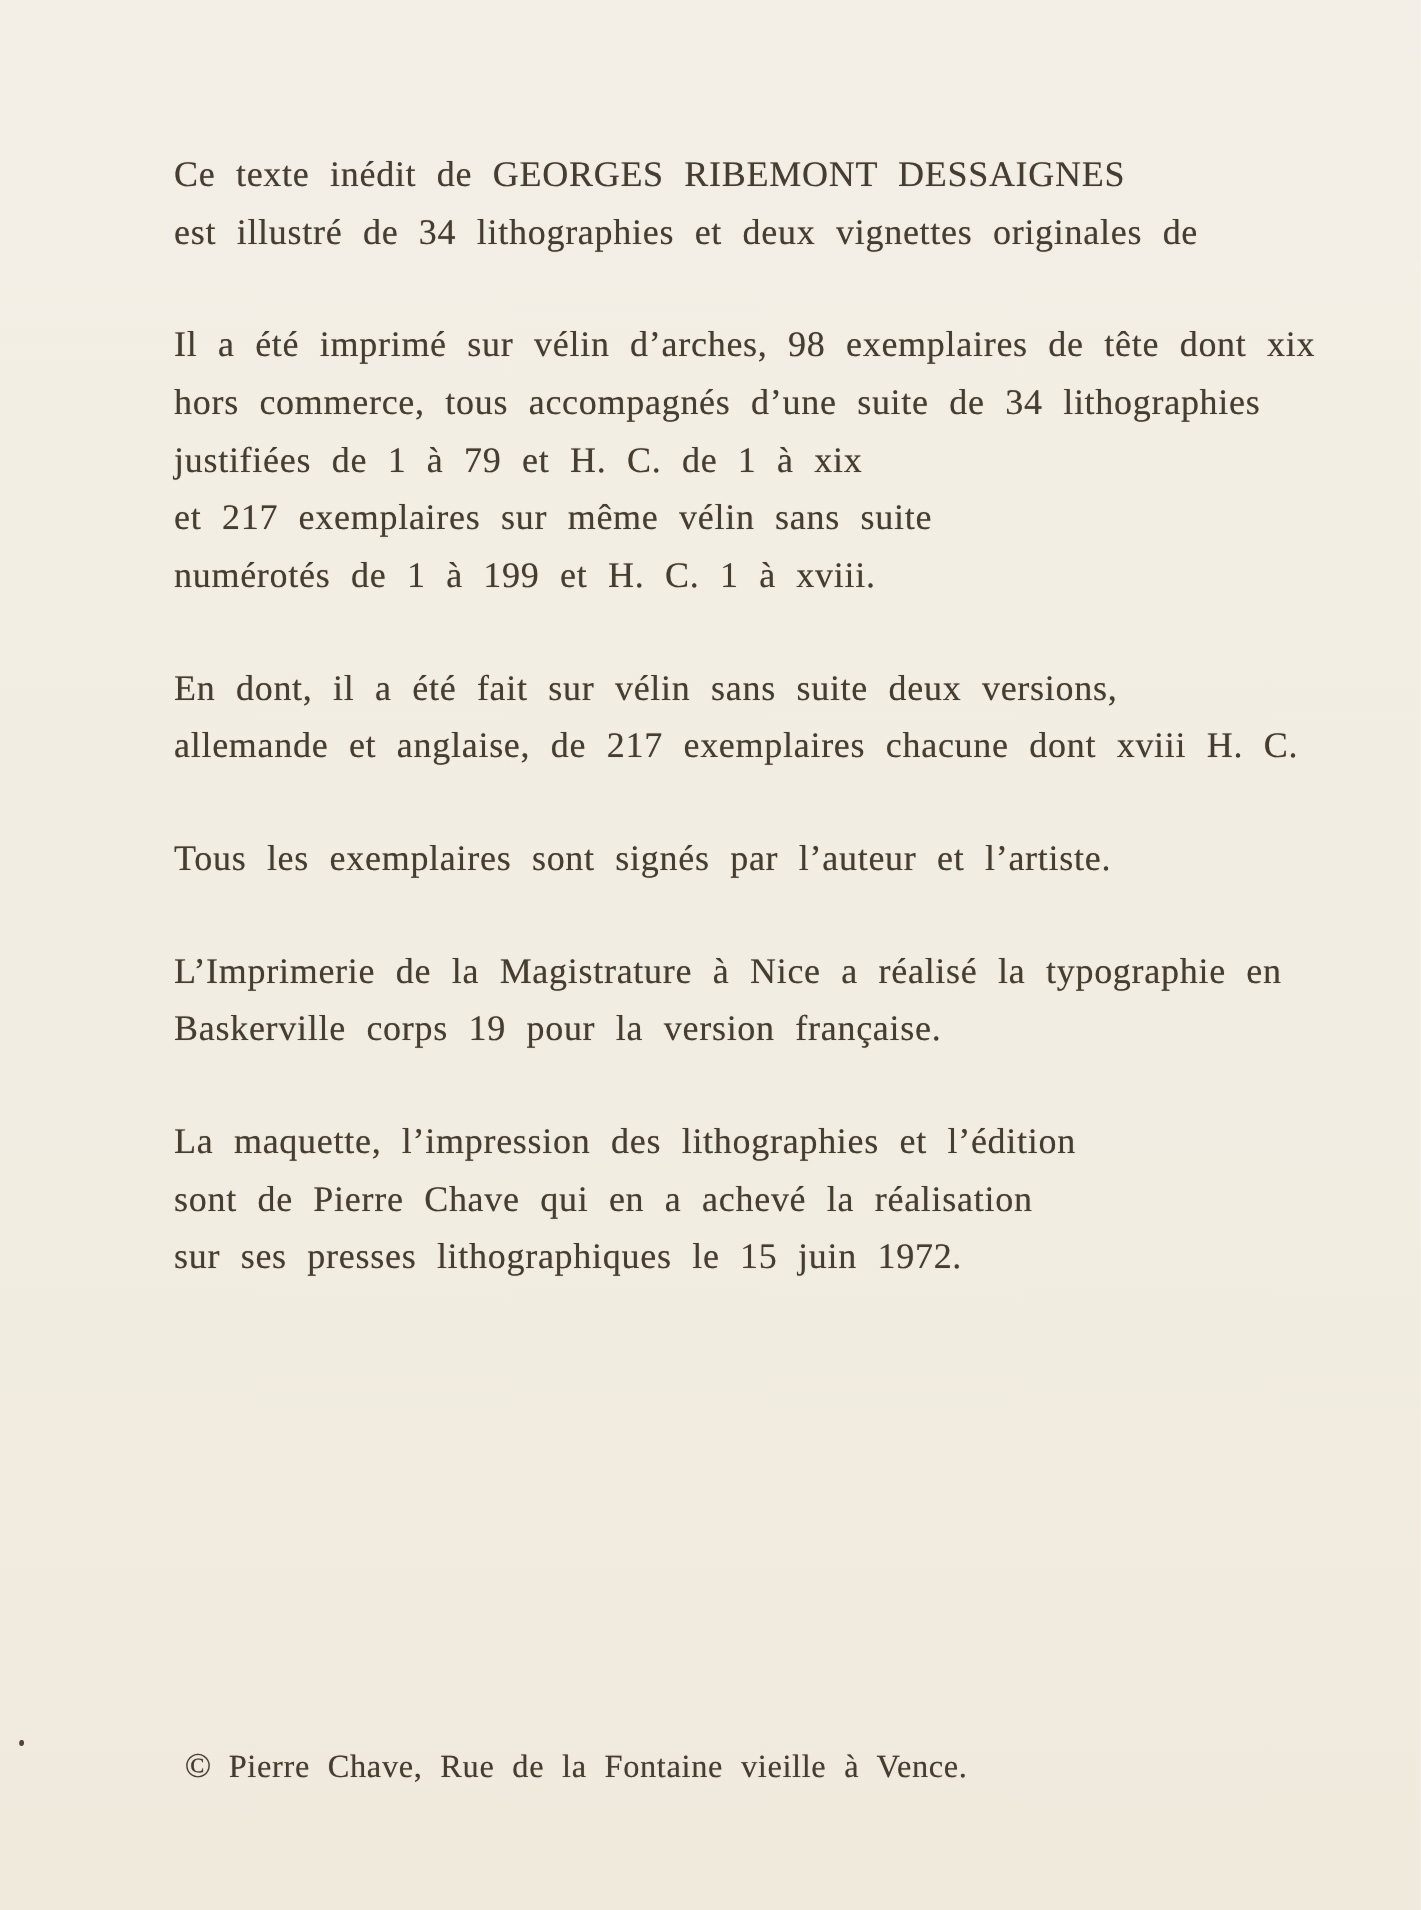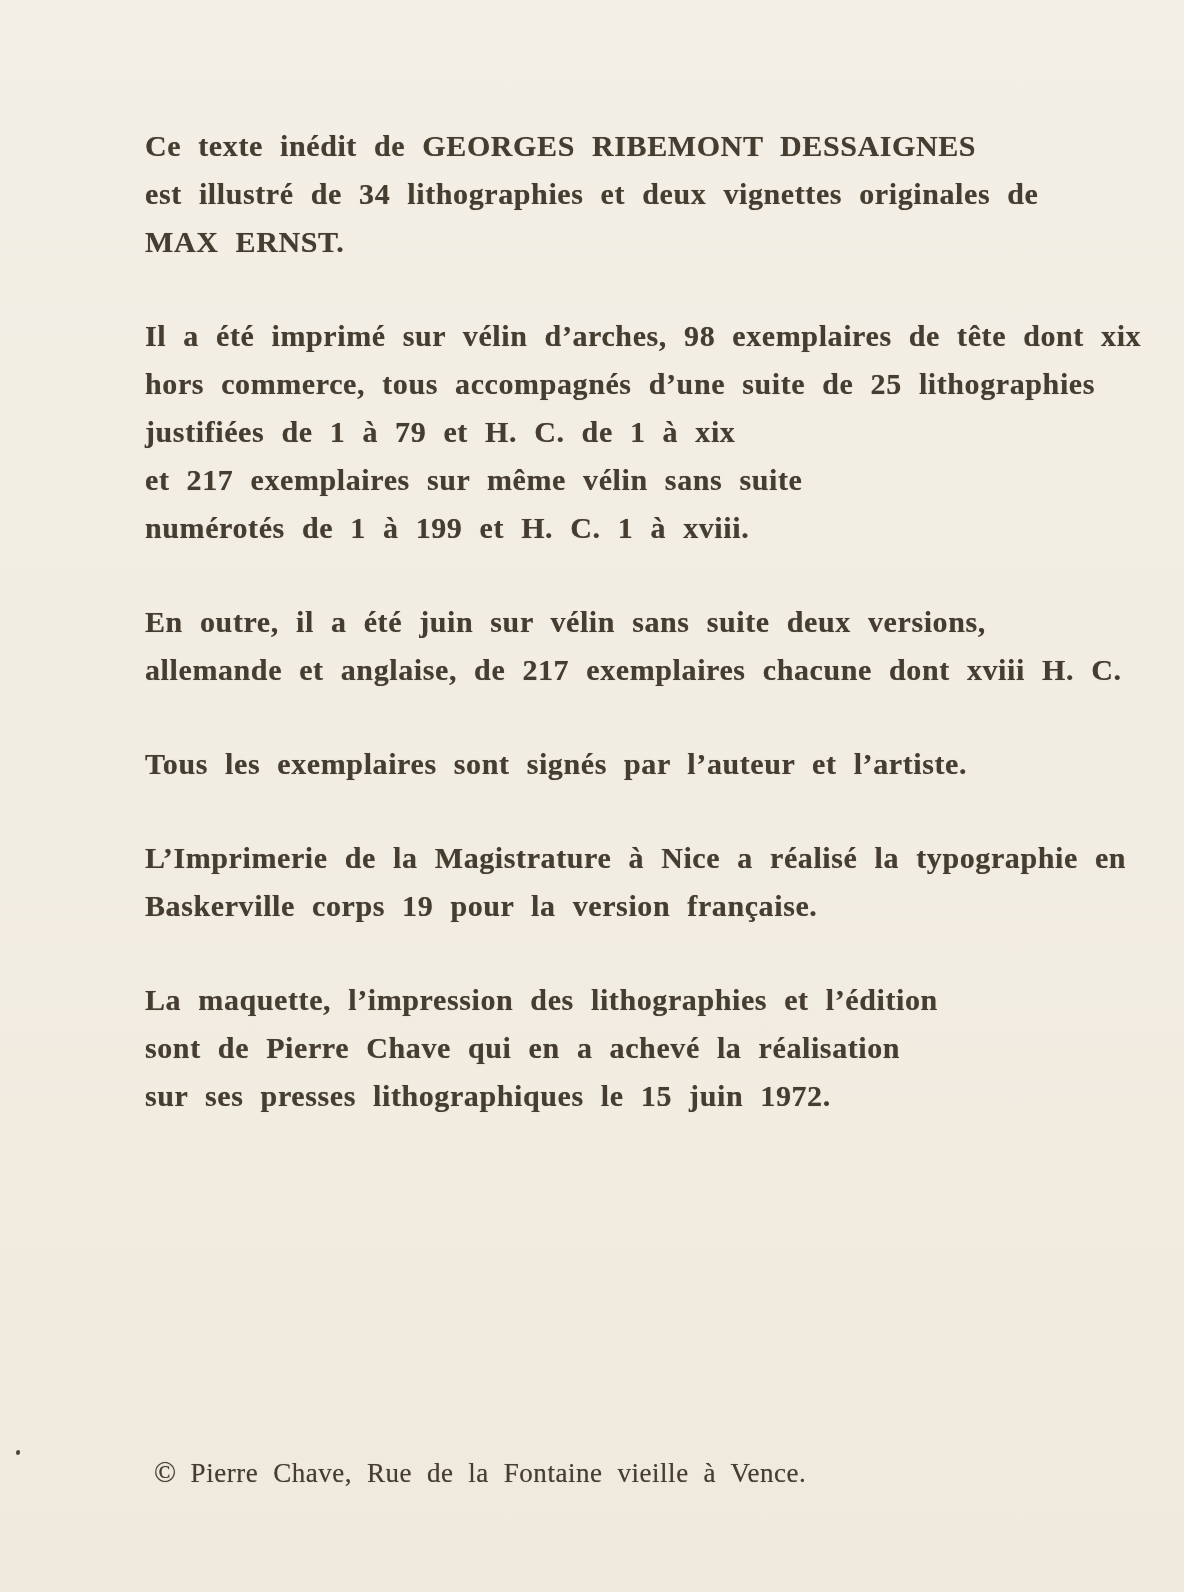--- a/index.html
+++ b/index.html
@@ -13,21 +13,20 @@
     overflow: hidden;
     background: linear-gradient(180deg, #f3efe6 0%, #f2ede2 55%, #f0eadd 100%);
     font-family: "Liberation Serif", "DejaVu Serif", serif;
     color: #463d31;
   }
   .text-block {
     position: absolute;
     left: 145px;
     top: 122px;
     right: 60px;
-    font-weight: bold;
   }
   .para {
     margin: 0 0 46px 0;
     padding: 0;
   }
   .line {
     display: block;
     white-space: nowrap;
     font-size: 30px;
     line-height: 48px;
@@ -64,33 +63,32 @@
 </head>
 <body>
 
 <div class="page">
 
   <div class="text-block">
 
     <div class="para">
       <span class="line">Ce texte inédit de GEORGES RIBEMONT DESSAIGNES</span>
       <span class="line">est illustré de 34 lithographies et deux vignettes originales de</span>
-      <span class="line">MAX ERNST.</span>
     </div>
 
     <div class="para">
       <span class="line">Il a été imprimé sur vélin d’arches, 98 exemplaires de tête dont xix</span>
-      <span class="line">hors commerce, tous accompagnés d’une suite de 25 lithographies</span>
+      <span class="line">hors commerce, tous accompagnés d’une suite de 34 lithographies</span>
       <span class="line">justifiées de 1 à 79 et H. C. de 1 à xix</span>
       <span class="line">et 217 exemplaires sur même vélin sans suite</span>
       <span class="line">numérotés de 1 à 199 et H. C. 1 à xviii.</span>
     </div>
 
     <div class="para">
-      <span class="line">En outre, il a été juin sur vélin sans suite deux versions,</span>
+      <span class="line">En dont, il a été fait sur vélin sans suite deux versions,</span>
       <span class="line">allemande et anglaise, de 217 exemplaires chacune dont xviii H. C.</span>
     </div>
 
     <div class="para">
       <span class="line">Tous les exemplaires sont signés par l’auteur et l’artiste.</span>
     </div>
 
     <div class="para">
       <span class="line">L’Imprimerie de la Magistrature à Nice a réalisé la typographie en</span>
       <span class="line">Baskerville corps 19 pour la version française.</span>

